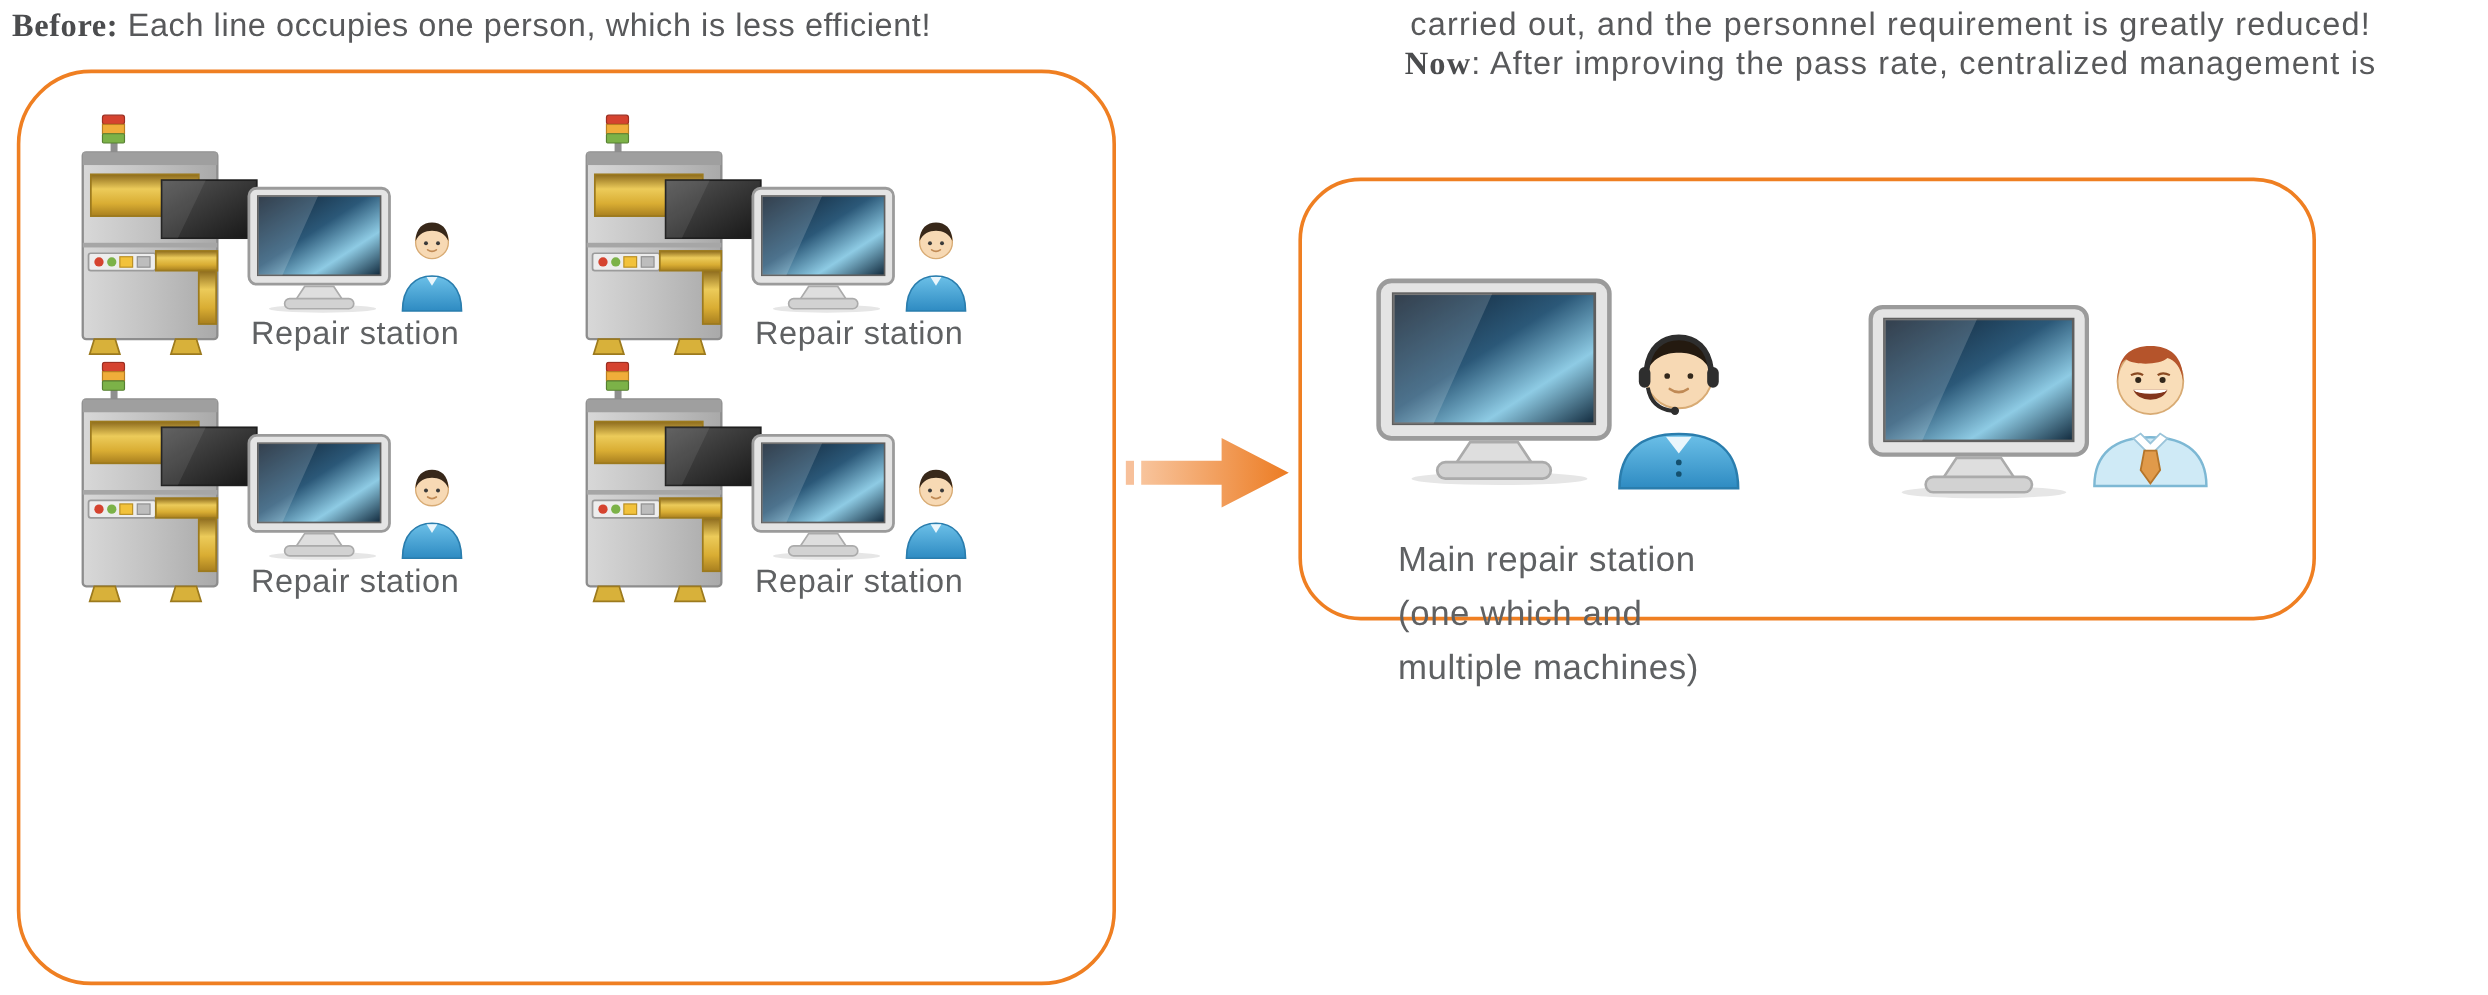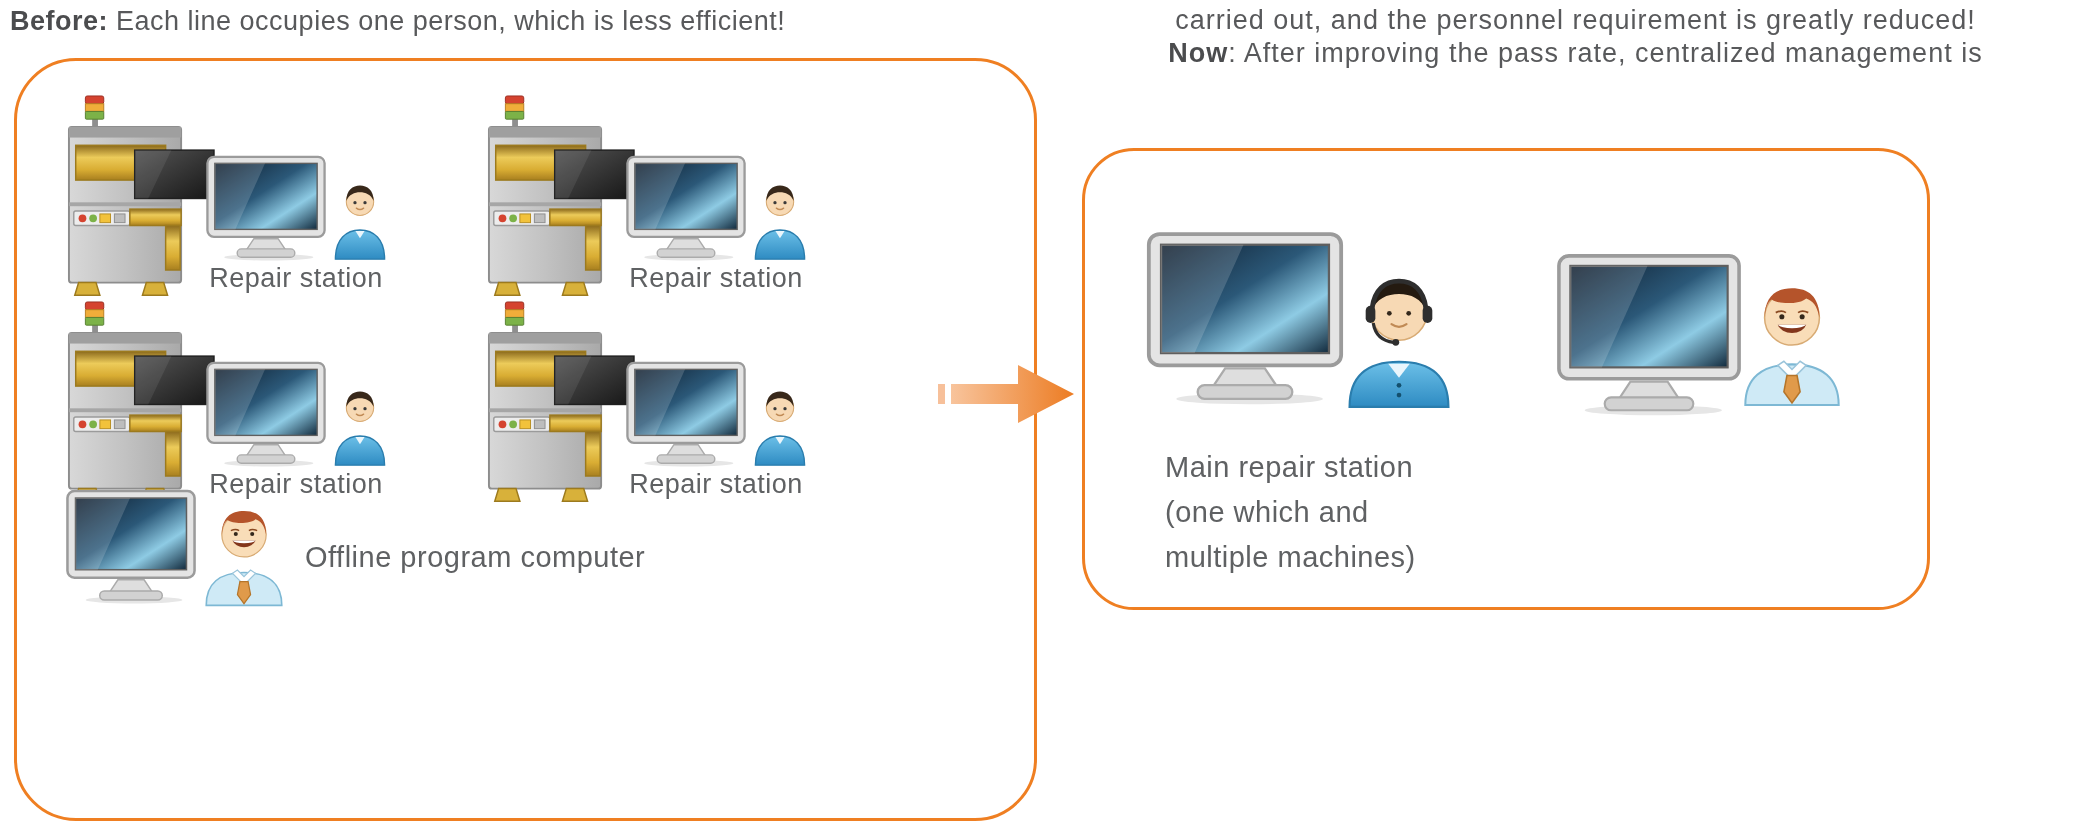--- a/index.html
+++ b/index.html
@@ -6,29 +6,29 @@
   html,body { background:#ffffff; }
   body {
     width:2073px; height:829px; overflow:hidden;
     font-family:"Liberation Sans", sans-serif;
     color:var(--text,#58595B);
   }
   .stage { position:relative; width:2073px; height:829px; }
 
   
   .title { font-size:27px; letter-spacing:0.5px; color:var(--text,#58595B); }
-  .title b { font-weight:700; color:#4b4c4e; }
+  .title b { font-weight:700; color:#4b4c4e;font-family:Liberation Serif, serif; }
   .left-title { position:absolute; left:10px; top:6px; white-space:nowrap; }
   .right-title { position:absolute; left:1088px; top:4px; width:975px; text-align:center; line-height:1.22; letter-spacing:1px; }
   .tline { white-space:nowrap; }
 
   
   .panel { position:absolute; border:3px solid var(--accent,#EF7F22); background:#ffffff; }
-  .before-panel { left:14px; top:58px; width:1023px; height:763px; border-radius:62px; }
-  .now-panel { left:1082px; top:148px; width:848px; height:462px; border-radius:52px; }
+  .before-panel { left:14px; top:58px; width:916px; height:763px; border-radius:62px; }
+  .now-panel { left:1082px; top:148px; width:848px; height:369px; border-radius:52px; }
 
   
   .station { position:absolute; width:345px; height:230px; }
   .station .machine { position:absolute; left:0; top:0; width:155px; height:205px; }
   .station .monitor { position:absolute; left:142px; top:60px; width:122px; height:106px; }
   .station .person  { position:absolute; left:266px; top:84px; width:62px; height:82px; }
   .station .label   { position:absolute; left:118px; top:168px; width:230px; text-align:center;
                       font-size:27px; letter-spacing:0.5px; color:#5f6163; white-space:nowrap; }
   .g1 { left:46px;  top:34px; }
   .g2 { left:466px; top:34px; }
@@ -225,29 +225,20 @@
         </svg>
       <svg class="monitor icon-host">
           <use href="#sym-monitor"></use>
         </svg>
       <svg class="person icon-host">
           <use href="#sym-operator"></use>
         </svg>
       <div class="label">Repair station</div>
     </div>
 
-    <div class="offline-group">
-      <svg class="monitor icon-host">
-          <use href="#sym-monitor"></use>
-        </svg>
-      <svg class="person icon-host">
-          <use href="#sym-offline-person"></use>
-        </svg>
-      <div class="label">Offline program computer</div>
-    </div>
 
   </div>
 
   <svg class="arrow icon-host">
       <use href="#sym-arrow"></use>
     </svg>
 
   <div class="title right-title">
     <div class="tline">carried out, and the personnel requirement is greatly reduced!</div>
     <div class="tline"><b>Now</b><span>: After improving the pass rate, centralized management is</span></div>

